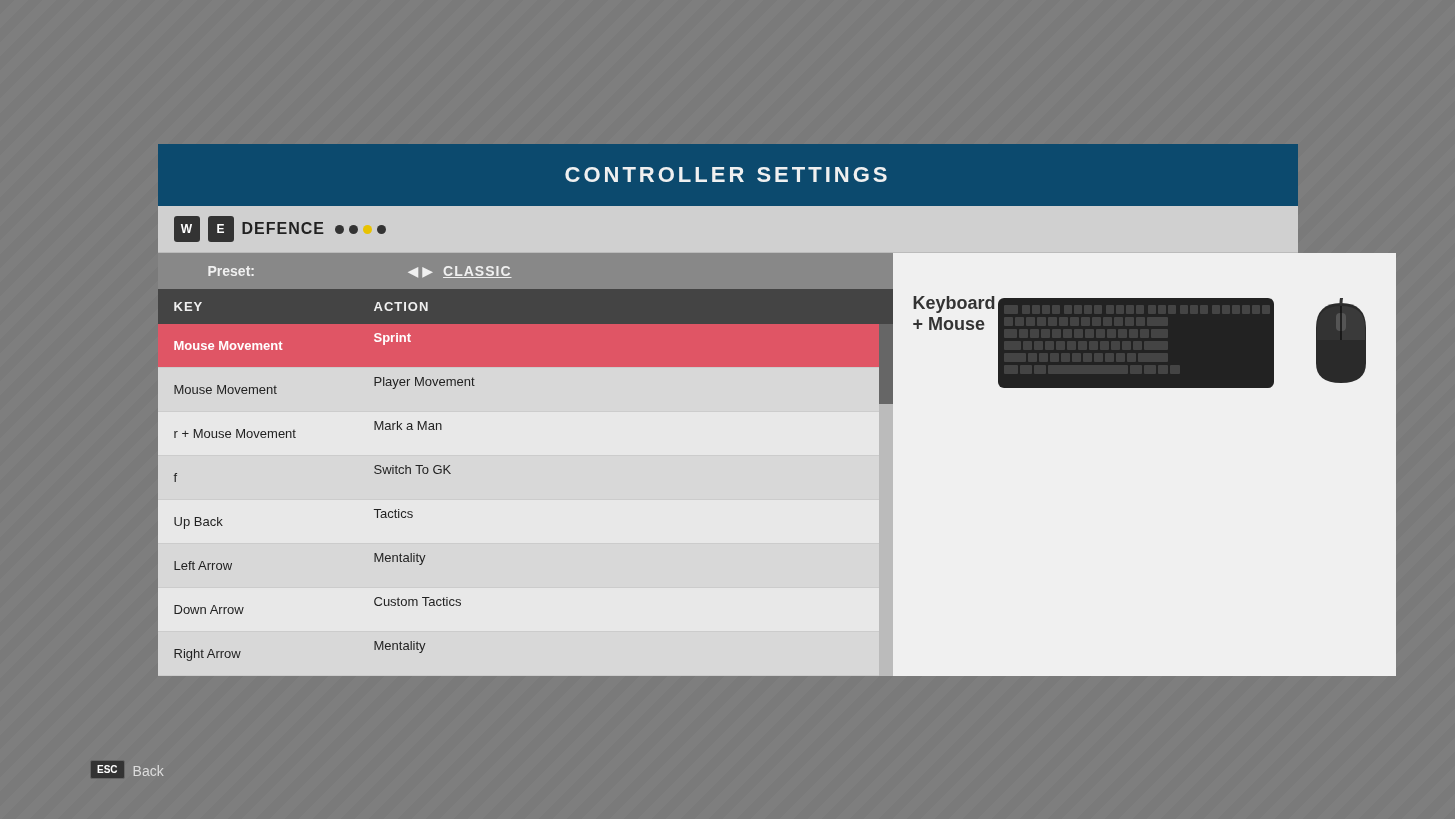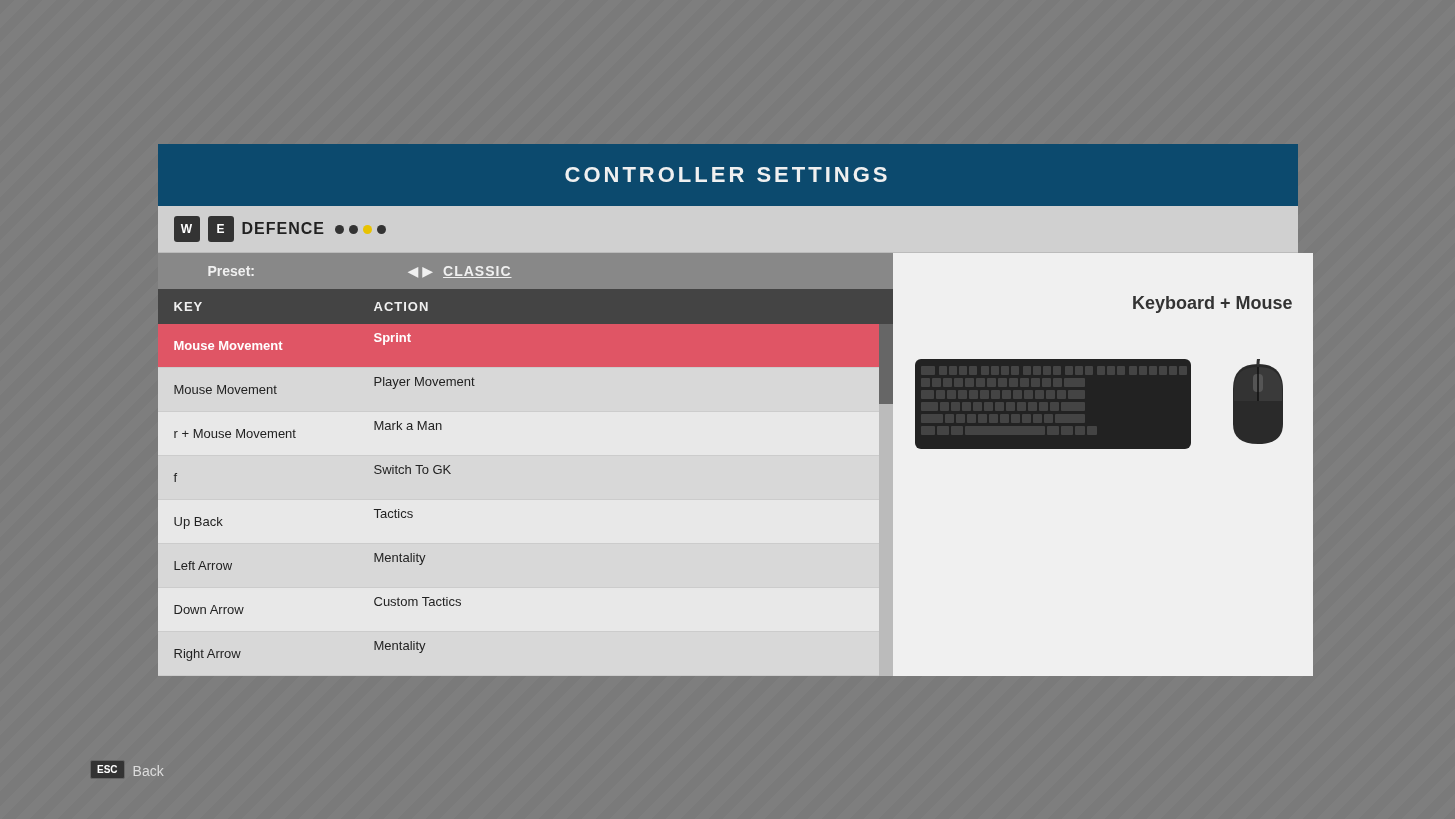--- a/index.html
+++ b/index.html
@@ -208,22 +208,22 @@
       padding: 6px 16px;
       font-size: 13px;
       color: #222;
       padding-right: 28px;
     }
 
     .right-panel {
       flex: 1;
       background: #f0f0f0;
       display: flex;
-      flex-direction: column;
-      align-items: flex-end;
+      flex-direction: row;
+      align-items: flex-start;
       padding: 40px 20px;
     }
 
     .device-title {
       font-size: 18px;
       font-weight: bold;
       color: #333;
       margin-bottom: 40px;
     }
 

